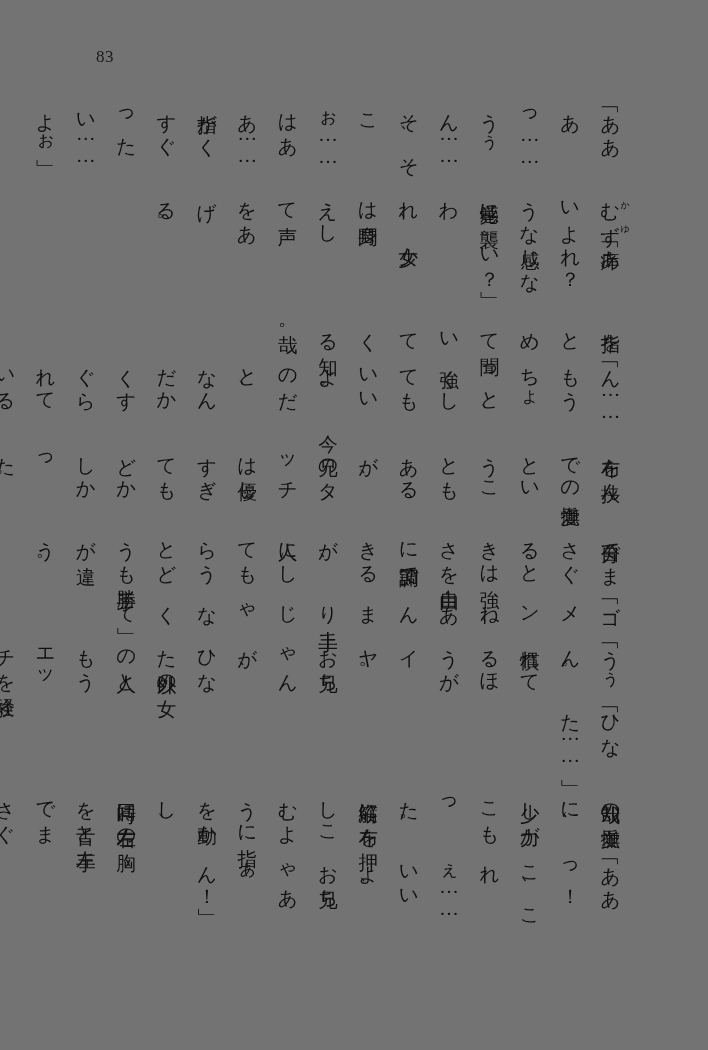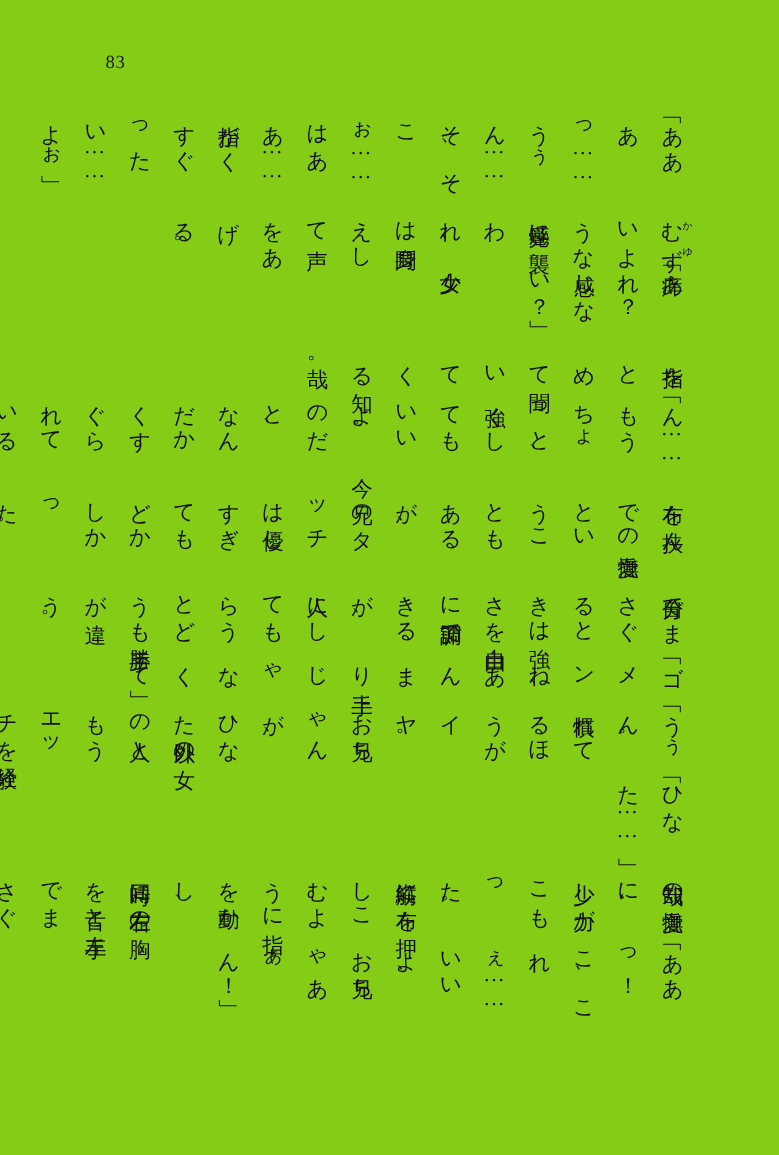--- a/index.html
+++ b/index.html
@@ -11,21 +11,21 @@
     width: 708px;
     height: 1050px;
     position: relative;
     font-family: "Liberation Serif", "DejaVu Serif", serif;
     color: #111111;
     overflow: hidden;
   }
   .page {
     position: absolute;
     inset: 0;
-    background: #84cc16;
+    background: #737373;
   }
   .page-number {
     position: absolute;
     top: 47px;
     left: 96px;
     font-size: 17px;
     letter-spacing: 0.5px;
     color: #1a1a1a;
     font-family: "Liberation Serif", "DejaVu Serif", serif;
   }

